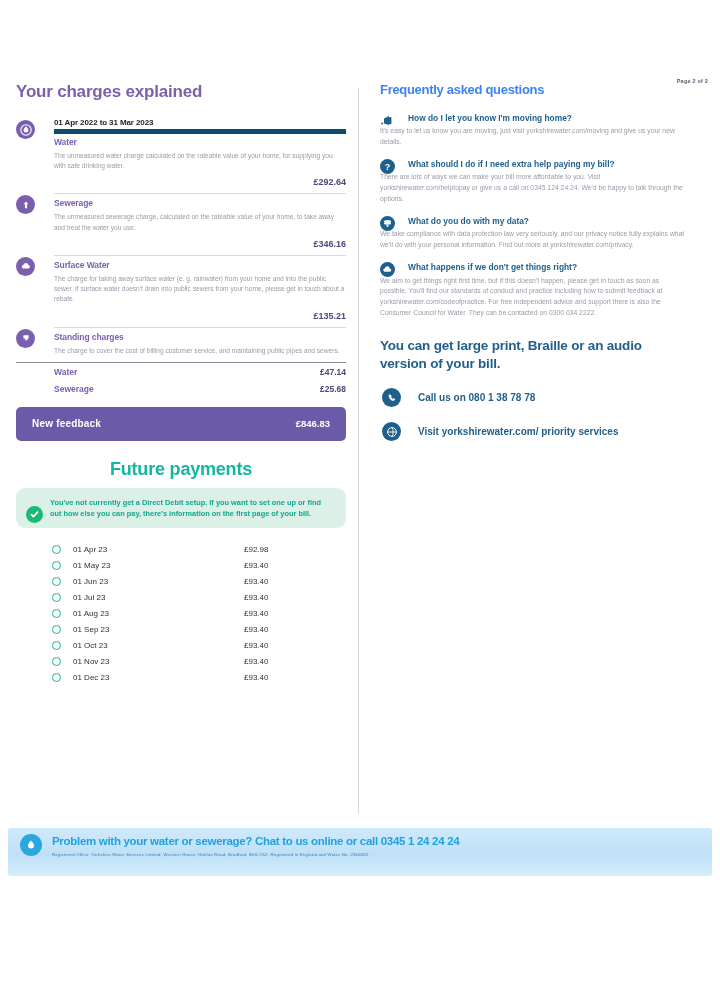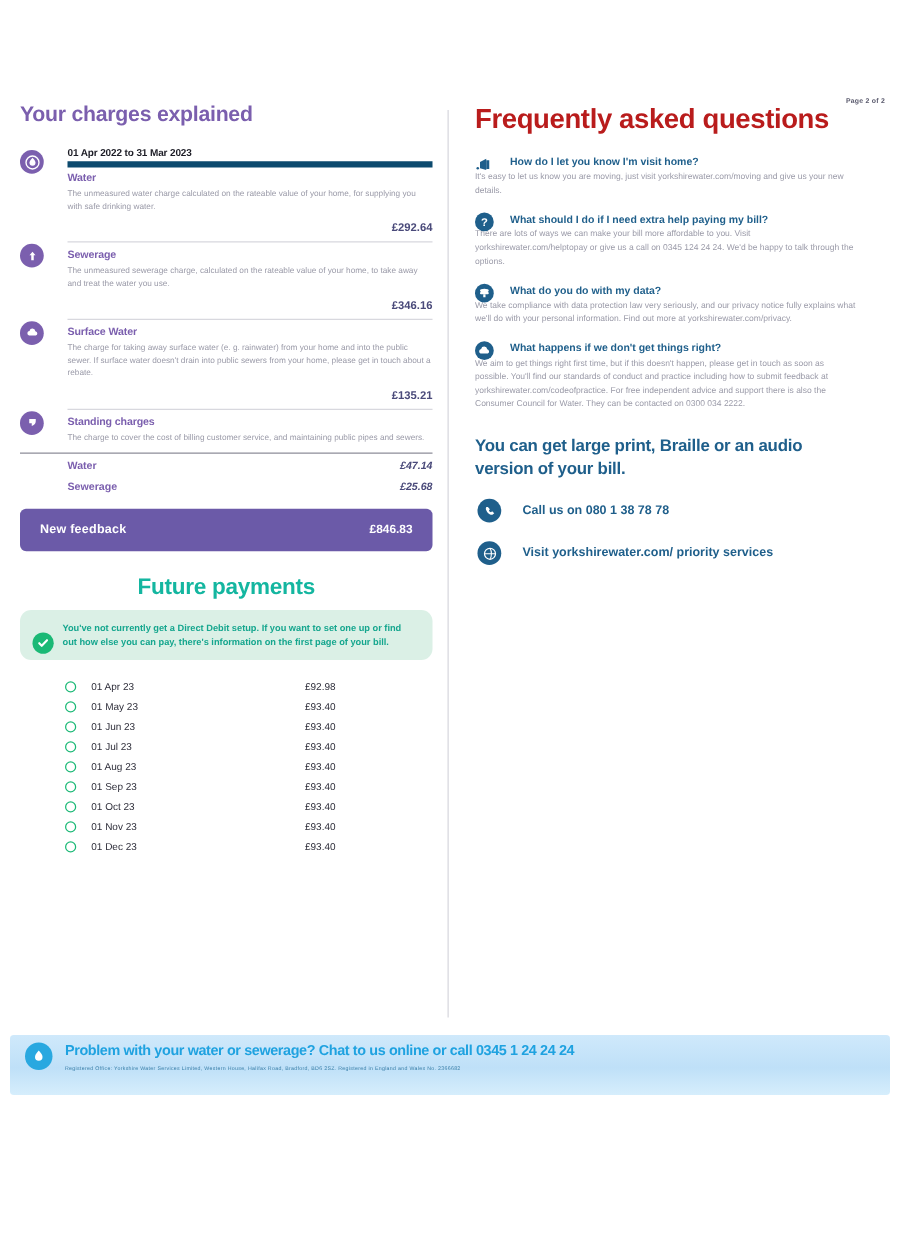--- a/index.html
+++ b/index.html
@@ -121,21 +121,21 @@
   }
   .standing-row {
     display: flex;
     justify-content: space-between;
     align-items: baseline;
     font-size: 8.5px;
     font-weight: bold;
     padding: 4px 0 3px 0;
   }
   .standing-row .label { color: #7b5fae; }
-  .standing-row .value { color: #4a4a7a; font-style: italic; }
+  .standing-row .value { color: #4a4a7a; }
 
   
   .new-charges-bar {
     margin-top: 10px;
     background: #6b5aa8;
     border-radius: 5px;
     height: 34px;
     display: flex;
     align-items: center;
     justify-content: space-between;
@@ -212,23 +212,23 @@
   .sched-amount {
     font-size: 8px;
     color: #2e2e3a;
     text-align: left;
     margin-left: auto;
     width: 60px;
   }
 
   
   .faq-title {
-    font-size: 22px;
-    font-weight: bold;
-    color: #b91c1c;
+    font-size: 13px;
+    font-weight: bold;
+    color: #3b82f6;
     letter-spacing: -0.3px;
     margin: 0 0 16px 0;
   }
   .faq-item {
     position: relative;
     padding-left: 28px;
     margin-bottom: 11px;
   }
   .faq-icon {
     position: absolute;
@@ -474,21 +474,21 @@
     <h1 class="faq-title">Frequently asked questions</h1>
 
     <div class="faq-item">
       <span class="faq-icon plain">
         <svg width="15" height="15" viewBox="0 0 15 15">
             <path d="M4 5.5 L9 3 V12 L4 10.5 Z" fill="#1f5f8b"></path>
             <rect x="9" y="4.2" width="2.4" height="7" fill="#1f5f8b"></rect>
             <circle cx="2.2" cy="10.6" r="1" fill="#1f5f8b"></circle>
           </svg>
       </span>
-      <div class="faq-q">How do I let you know I'm visit home?</div>
+      <div class="faq-q">How do I let you know I'm moving home?</div>
       <div class="faq-a">It's easy to let us know you are moving, just visit yorkshirewater.com/moving and give us your new details.</div>
     </div>
 
     <div class="faq-item">
       <span class="faq-icon">
         <svg width="13" height="13" viewBox="0 0 13 13">
             <text x="6.5" y="9.6" text-anchor="middle" font-family="Liberation Sans, sans-serif" font-size="9" font-weight="bold" fill="#fff">?</text>
           </svg>
       </span>
       <div class="faq-q">What should I do if I need extra help paying my bill?</div>

